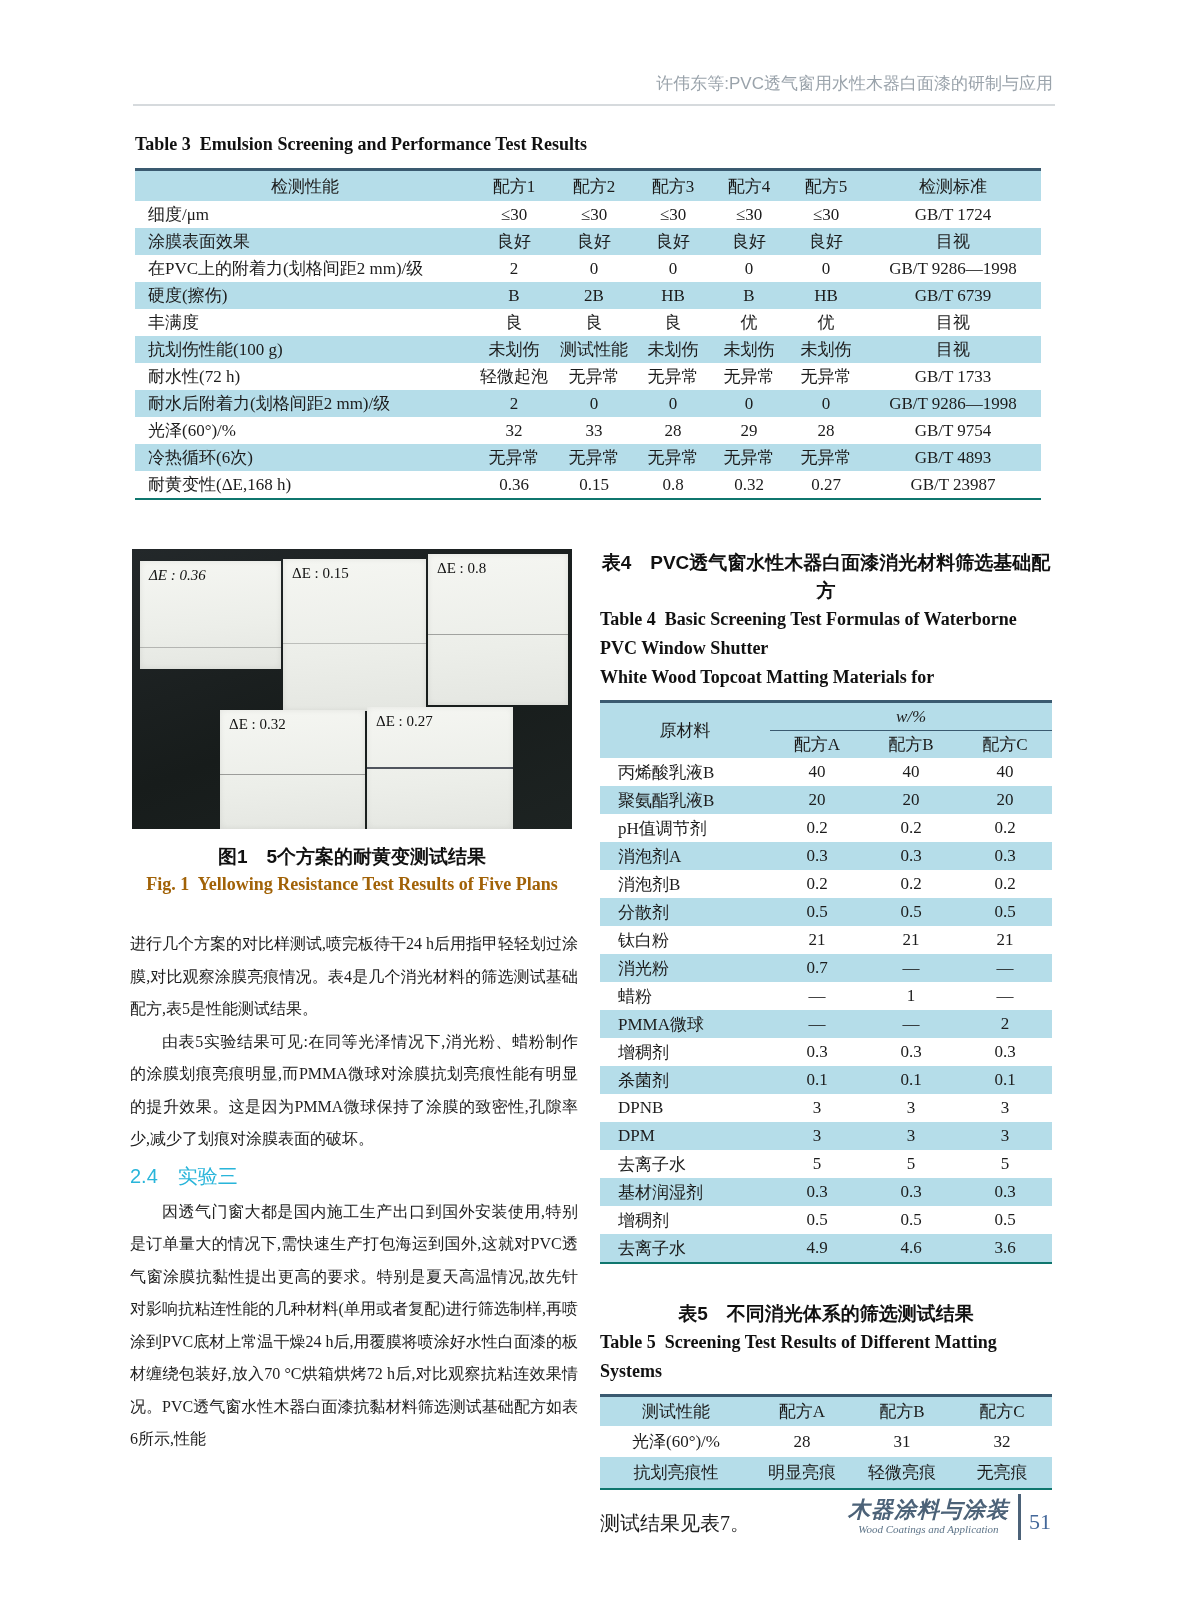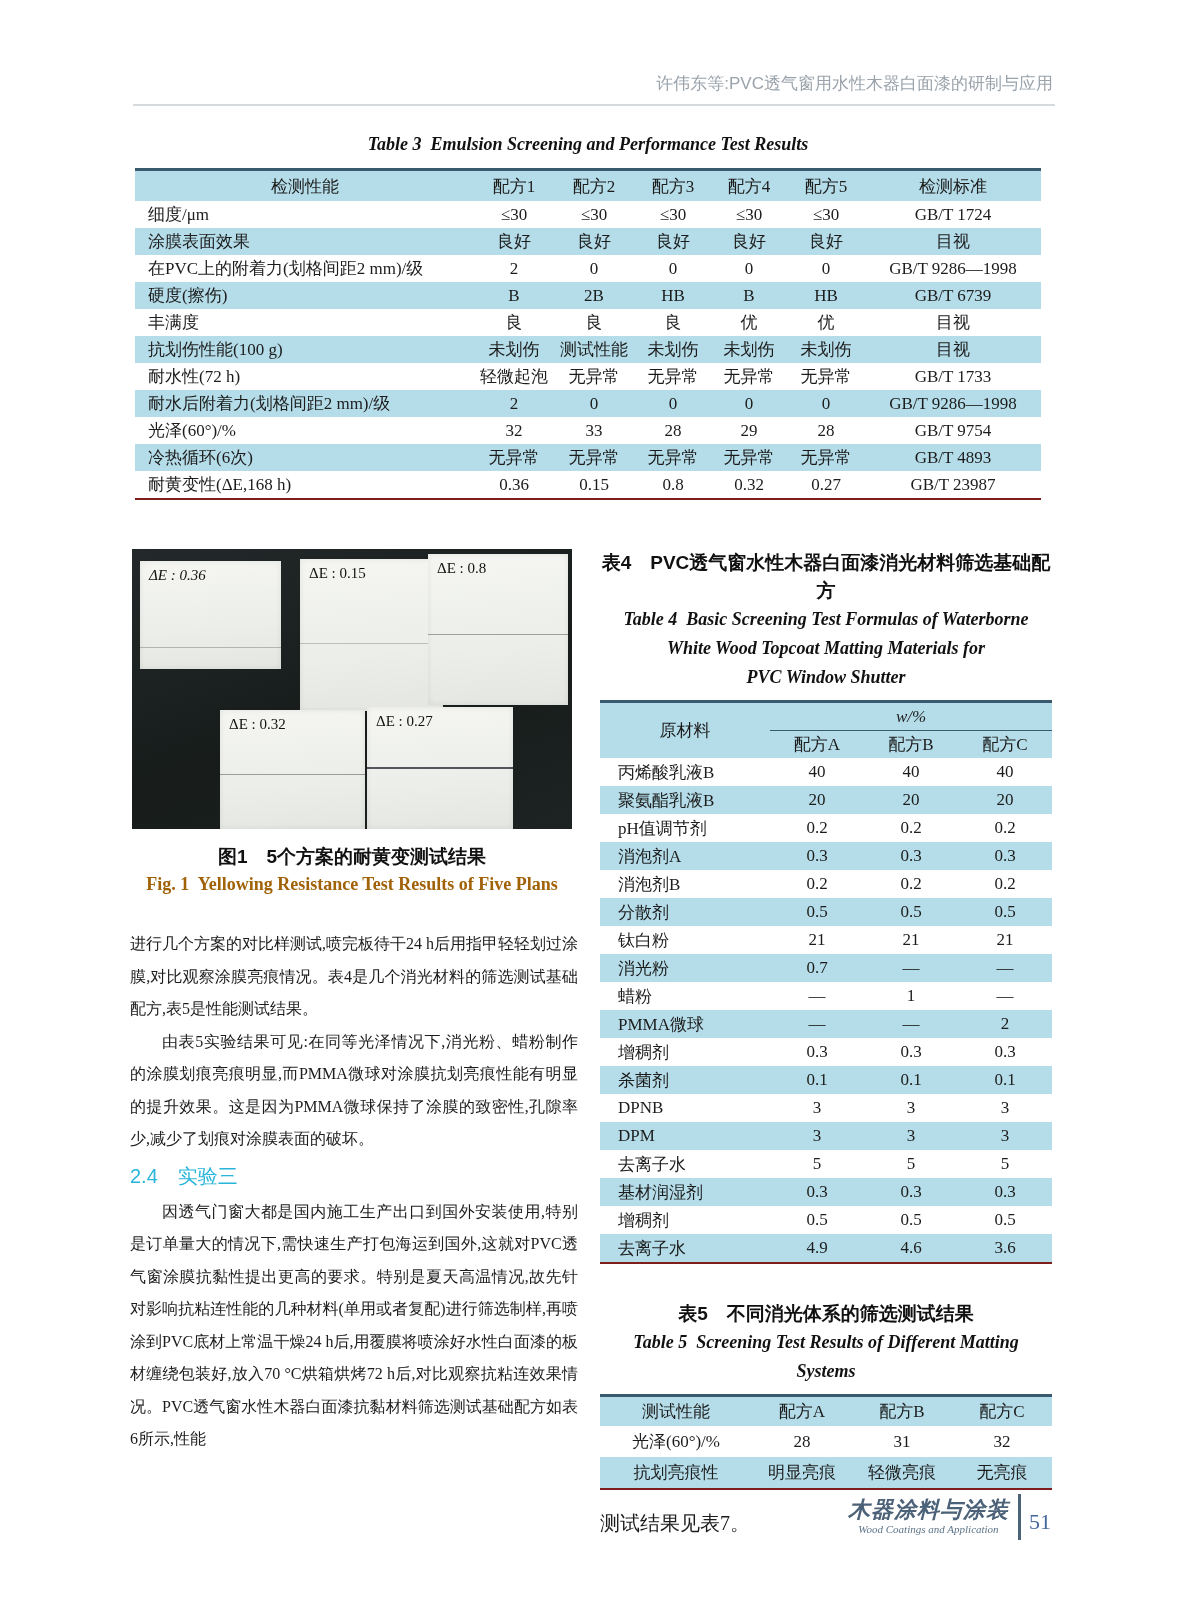--- a/index.html
+++ b/index.html
@@ -18,29 +18,28 @@
     position:absolute; top:104px; left:133px; width:922px; height:2px;
     background:#d6dadd;
   }
   
   .tbl-title-zh {
     text-align:center; font-family:"Liberation Sans","DejaVu Sans",sans-serif;
     font-weight:bold; font-size:19px; color:#111; white-space:pre-wrap;
     line-height:28px;
   }
   .tbl-title-en {
-    text-align:center; font-family:"Liberation Serif","DejaVu Serif",serif;
+    font-family:"Liberation Serif","DejaVu Serif",serif;
     font-weight:bold; font-size:18px; color:#111; white-space:pre-wrap;
     line-height:29px;
-    font-style:italic;
   }
   
   table.data-table {
     border-collapse:collapse; table-layout:fixed;
-    border-top:3px solid #3a5a70; border-bottom:2px solid #7f1d1d;
+    border-top:3px solid #3a5a70; border-bottom:2px solid #0f766e;
     font-size:17px;
   }
   table.data-table th, table.data-table td {
     font-weight:normal; text-align:center; padding:0 2px;
     overflow:hidden; white-space:nowrap;
   }
   table.data-table thead tr { background:#b5dde9; }
   table.data-table tbody tr:nth-child(even) { background:#b5dde9; }
   table.data-table tbody tr:nth-child(odd) { background:#ffffff; }
 
@@ -77,21 +76,21 @@
     background:linear-gradient(175deg,#f5f6f2 0%,#eceee9 60%,#e4e6e1 100%);
     box-shadow:inset 0 0 6px rgba(0,0,0,0.08);
   }
   .panel-label {
     position:absolute; top:6px; left:9px;
     font-family:"Liberation Serif","DejaVu Serif",serif;
     font-size:15px; color:#111; white-space:pre;
   }
   .scratch { position:absolute; left:0; width:100%; height:1px; background:rgba(40,40,40,0.55); }
   .p1 { left:8px;  top:12px;  width:141px; height:108px;font-style:italic; }
-  .p2 { left:168px; top:10px; width:143px; height:152px; }
+  .p2 { left:151px; top:10px; width:143px; height:152px; }
   .p3 { left:296px; top:5px;  width:140px; height:151px; }
   .p4 { left:88px;  top:161px; width:145px; height:119px; }
   .p5 { left:235px; top:158px; width:146px; height:122px; }
   .p1 .scratch { top:86px; opacity:.5; }
   .p2 .scratch { top:84px; opacity:.45; }
   .p3 .scratch { top:80px; opacity:.7; }
   .p4 .scratch { top:64px; opacity:.75; }
   .p5 .scratch { top:60px; opacity:.95; height:2px; background:rgba(30,35,50,0.8); }
   .fig-cap-zh {
     margin-top:15px; text-align:center; white-space:pre-wrap;
@@ -299,22 +298,22 @@
   <section class="left-text">
     <p class="body-p">进行几个方案的对比样测试,喷完板待干24 h后用指甲轻轻划过涂膜,对比观察涂膜亮痕情况。表4是几个消光材料的筛选测试基础配方,表5是性能测试结果。</p>
     <p class="body-p ind">由表5实验结果可见:在同等光泽情况下,消光粉、蜡粉制作的涂膜划痕亮痕明显,而PMMA微球对涂膜抗划亮痕性能有明显的提升效果。这是因为PMMA微球保持了涂膜的致密性,孔隙率少,减少了划痕对涂膜表面的破坏。</p>
     <h3 class="section-heading">2.4　实验三</h3>
     <p class="body-p ind">因透气门窗大都是国内施工生产出口到国外安装使用,特别是订单量大的情况下,需快速生产打包海运到国外,这就对PVC透气窗涂膜抗黏性提出更高的要求。特别是夏天高温情况,故先针对影响抗粘连性能的几种材料(单用或者复配)进行筛选制样,再喷涂到PVC底材上常温干燥24 h后,用覆膜将喷涂好水性白面漆的板材缠绕包装好,放入70 °C烘箱烘烤72 h后,对比观察抗粘连效果情况。PVC透气窗水性木器白面漆抗黏材料筛选测试基础配方如表6所示,性能</p>
   </section>
 
   <section class="right-col">
     <div class="tbl-title-zh">表4　PVC透气窗水性木器白面漆消光材料筛选基础配方</div>
     <div class="tbl-title-en">Table 4  Basic Screening Test Formulas of Waterborne</div>
+    <div class="tbl-title-en">PVC Window Shutter</div>
     <div class="tbl-title-en">White Wood Topcoat Matting Materials for</div>
-    <div class="tbl-title-en">PVC Window Shutter</div>
     <table class="data-table t4">
       <colgroup>
         <col style="width:170px">
           <col style="width:94px">
           <col style="width:94px">
           <col style="width:94px">
       </colgroup>
       <thead>
         <tr>
           <th rowspan="2">原材料</th>

